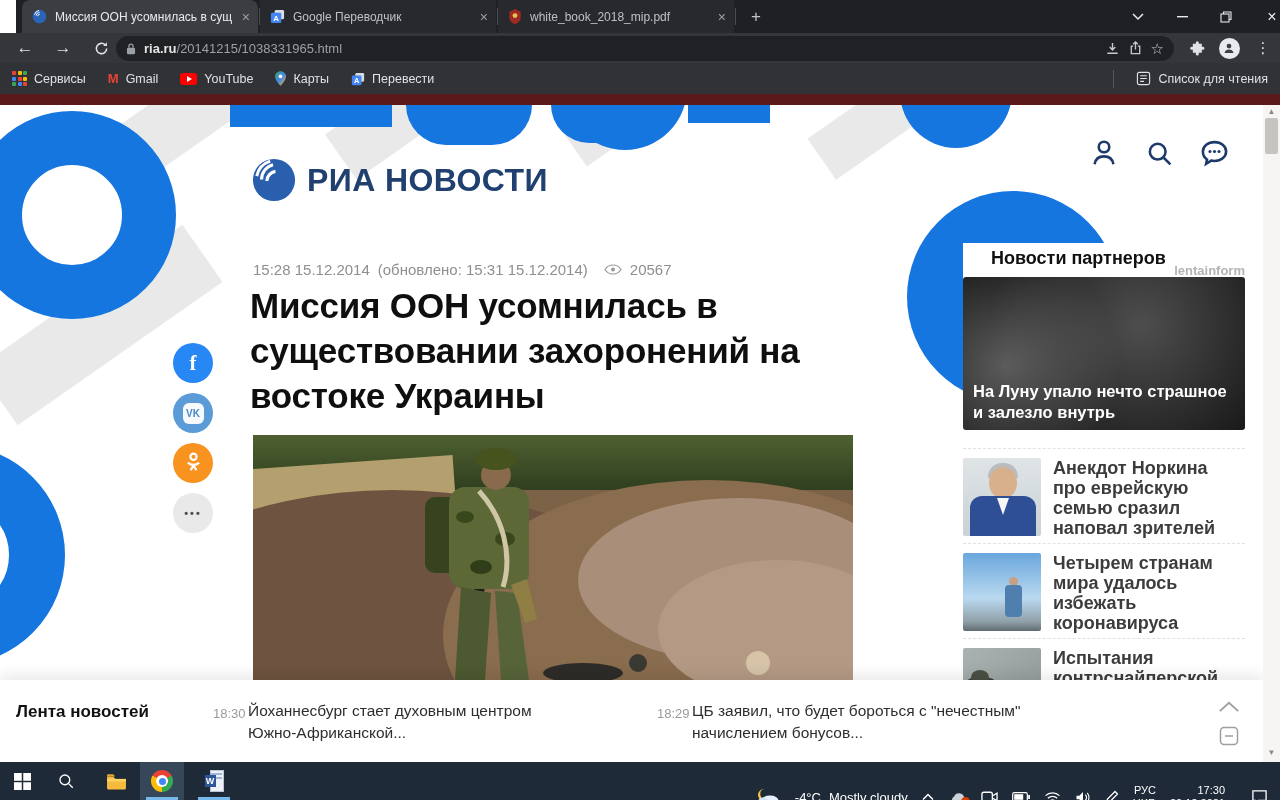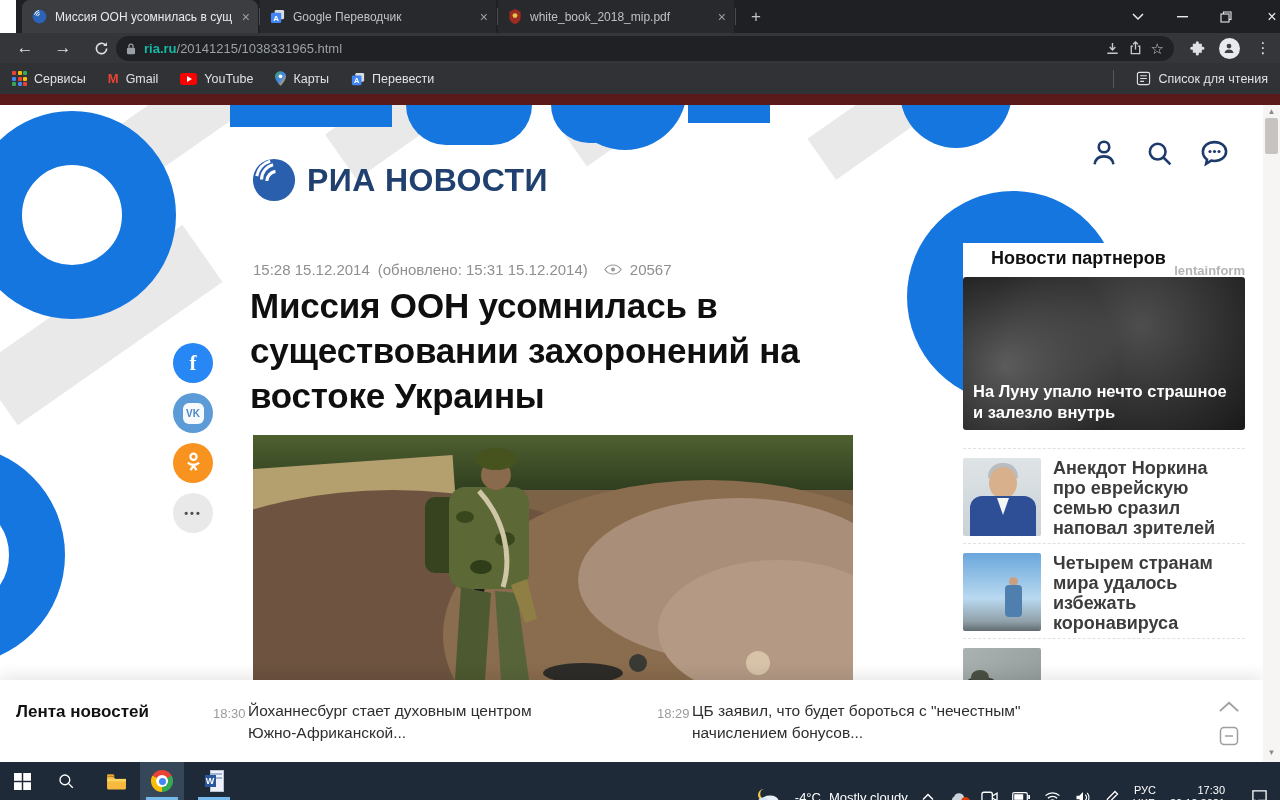--- a/index.html
+++ b/index.html
@@ -15,21 +15,21 @@
   .tab.active{background:#3b3d41;border-radius:8px 8px 0 0;}
   .tab.active .ttl{color:#e8eaed;}
   .tab .x{font-size:14px;color:#9aa0a6;line-height:1;cursor:default;}
   .tabsep{position:absolute;top:8px;width:1px;height:17px;background:#4a4d51;}
   .newtab{position:absolute;top:5px;width:24px;height:24px;border-radius:50%;color:#c0c3c7;font-size:17px;display:flex;align-items:center;justify-content:center;}
   .winbtn{position:absolute;top:0;height:33px;width:44px;display:flex;align-items:center;justify-content:center;color:#e8eaed;}
 
   .toolbar{left:0;top:33px;width:1280px;height:30px;background:#35363a;}
   .navbtn{position:absolute;top:2px;width:26px;height:26px;display:flex;align-items:center;justify-content:center;color:#dee1e6;font-size:17px;}
   .addr{position:absolute;left:116px;top:3px;width:1058px;height:25px;background:#202124;border-radius:13px;display:flex;align-items:center;padding:0 10px;box-sizing:border-box;gap:8px;}
-  .addr .host{color:#14b8a6;font-size:13px;font-weight:700;}
+  .addr .host{color:#e5e5e5;font-size:13px;font-weight:700;}
   .addr .path{color:#9aa0a6;font-size:13px;margin-left:-8px;}
   .addr .sp{flex:1;}
 
   .bookmarks{left:0;top:63px;width:1280px;height:31px;background:#313236;display:flex;align-items:center;padding:0 12px;box-sizing:border-box;gap:22px;}
   .bm{display:flex;align-items:center;gap:7px;font-size:12.5px;color:#dee1e6;}
   .redstrip{left:0;top:94px;width:1280px;height:11px;background:#5a1a1a;}
 
   
   .viewport{left:0;top:105px;width:1280px;height:657px;background:#fff;overflow:hidden;}
   .slash{position:absolute;background:#e9e9e9;transform:rotate(-35deg);}
@@ -396,20 +396,21 @@
         </div>
         <div class="ptxt">Четырем странам мира удалось избежать коронавируса</div>
       </div>
 
       <div class="prow" style="top:395px;">
         <div class="pthumb" style="background:linear-gradient(135deg,#aab2b2,#8d9694);">
           <span class="abs" style="left:2px;top:30px;width:32px;height:48px;border-radius:8px;background:#3c4038;"></span>
           <span class="abs" style="left:8px;top:22px;width:18px;height:14px;border-radius:50%;background:#4a5044;"></span>
           <span class="abs" style="left:22px;top:46px;width:54px;height:6px;background:#23251f;transform:rotate(-6deg);"></span>
         </div>
+        <div class="ptxt">Испытания контрснайперской</div>
       </div>
     </div>
 
     <div class="ticker">
       <div class="abs ticklabel" style="left:16px;top:22px;">Лента новостей</div>
       <div class="abs ticktime" style="left:213px;top:26px;text-align:center;">18:30</div>
       <div class="abs ticktext" style="left:248px;top:20px;width:300px;">Йоханнесбург стает духовным центром Южно-Африканской...</div>
       <div class="abs ticktime" style="left:657px;top:26px;">18:29</div>
       <div class="abs ticktext" style="left:692px;top:20px;width:330px;">ЦБ заявил, что будет бороться с "нечестным" начислением бонусов...</div>
       <div class="abs ic" style="left:1216px;top:17px;width:26px;height:18px;">

